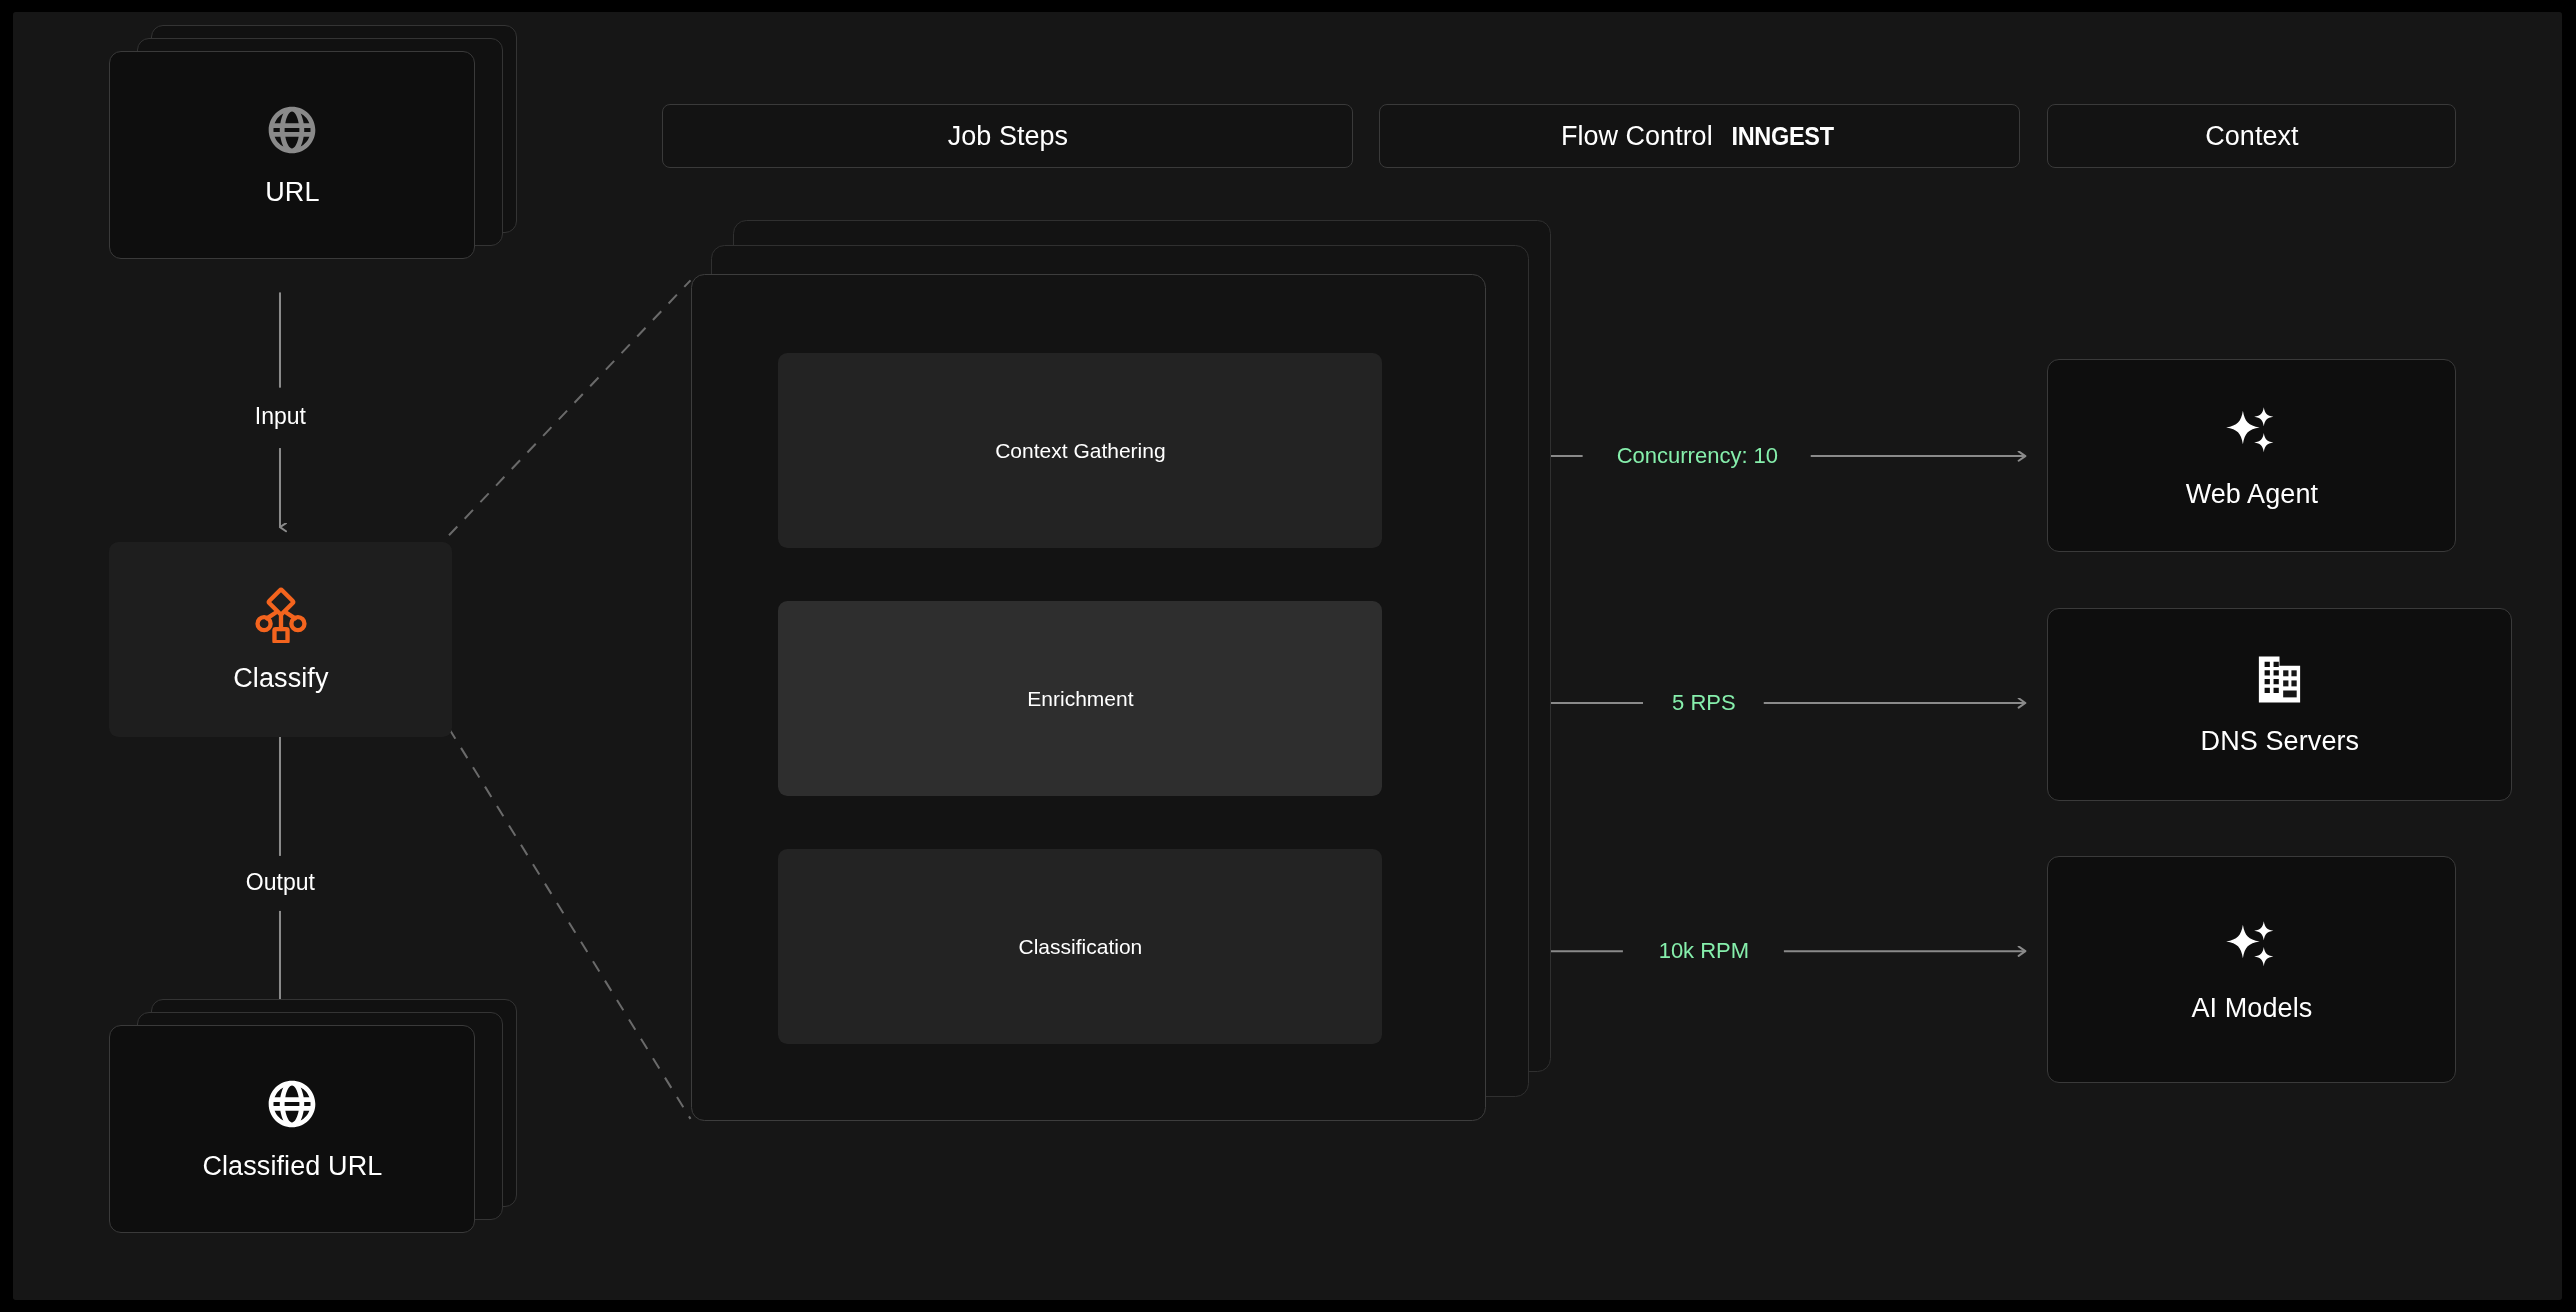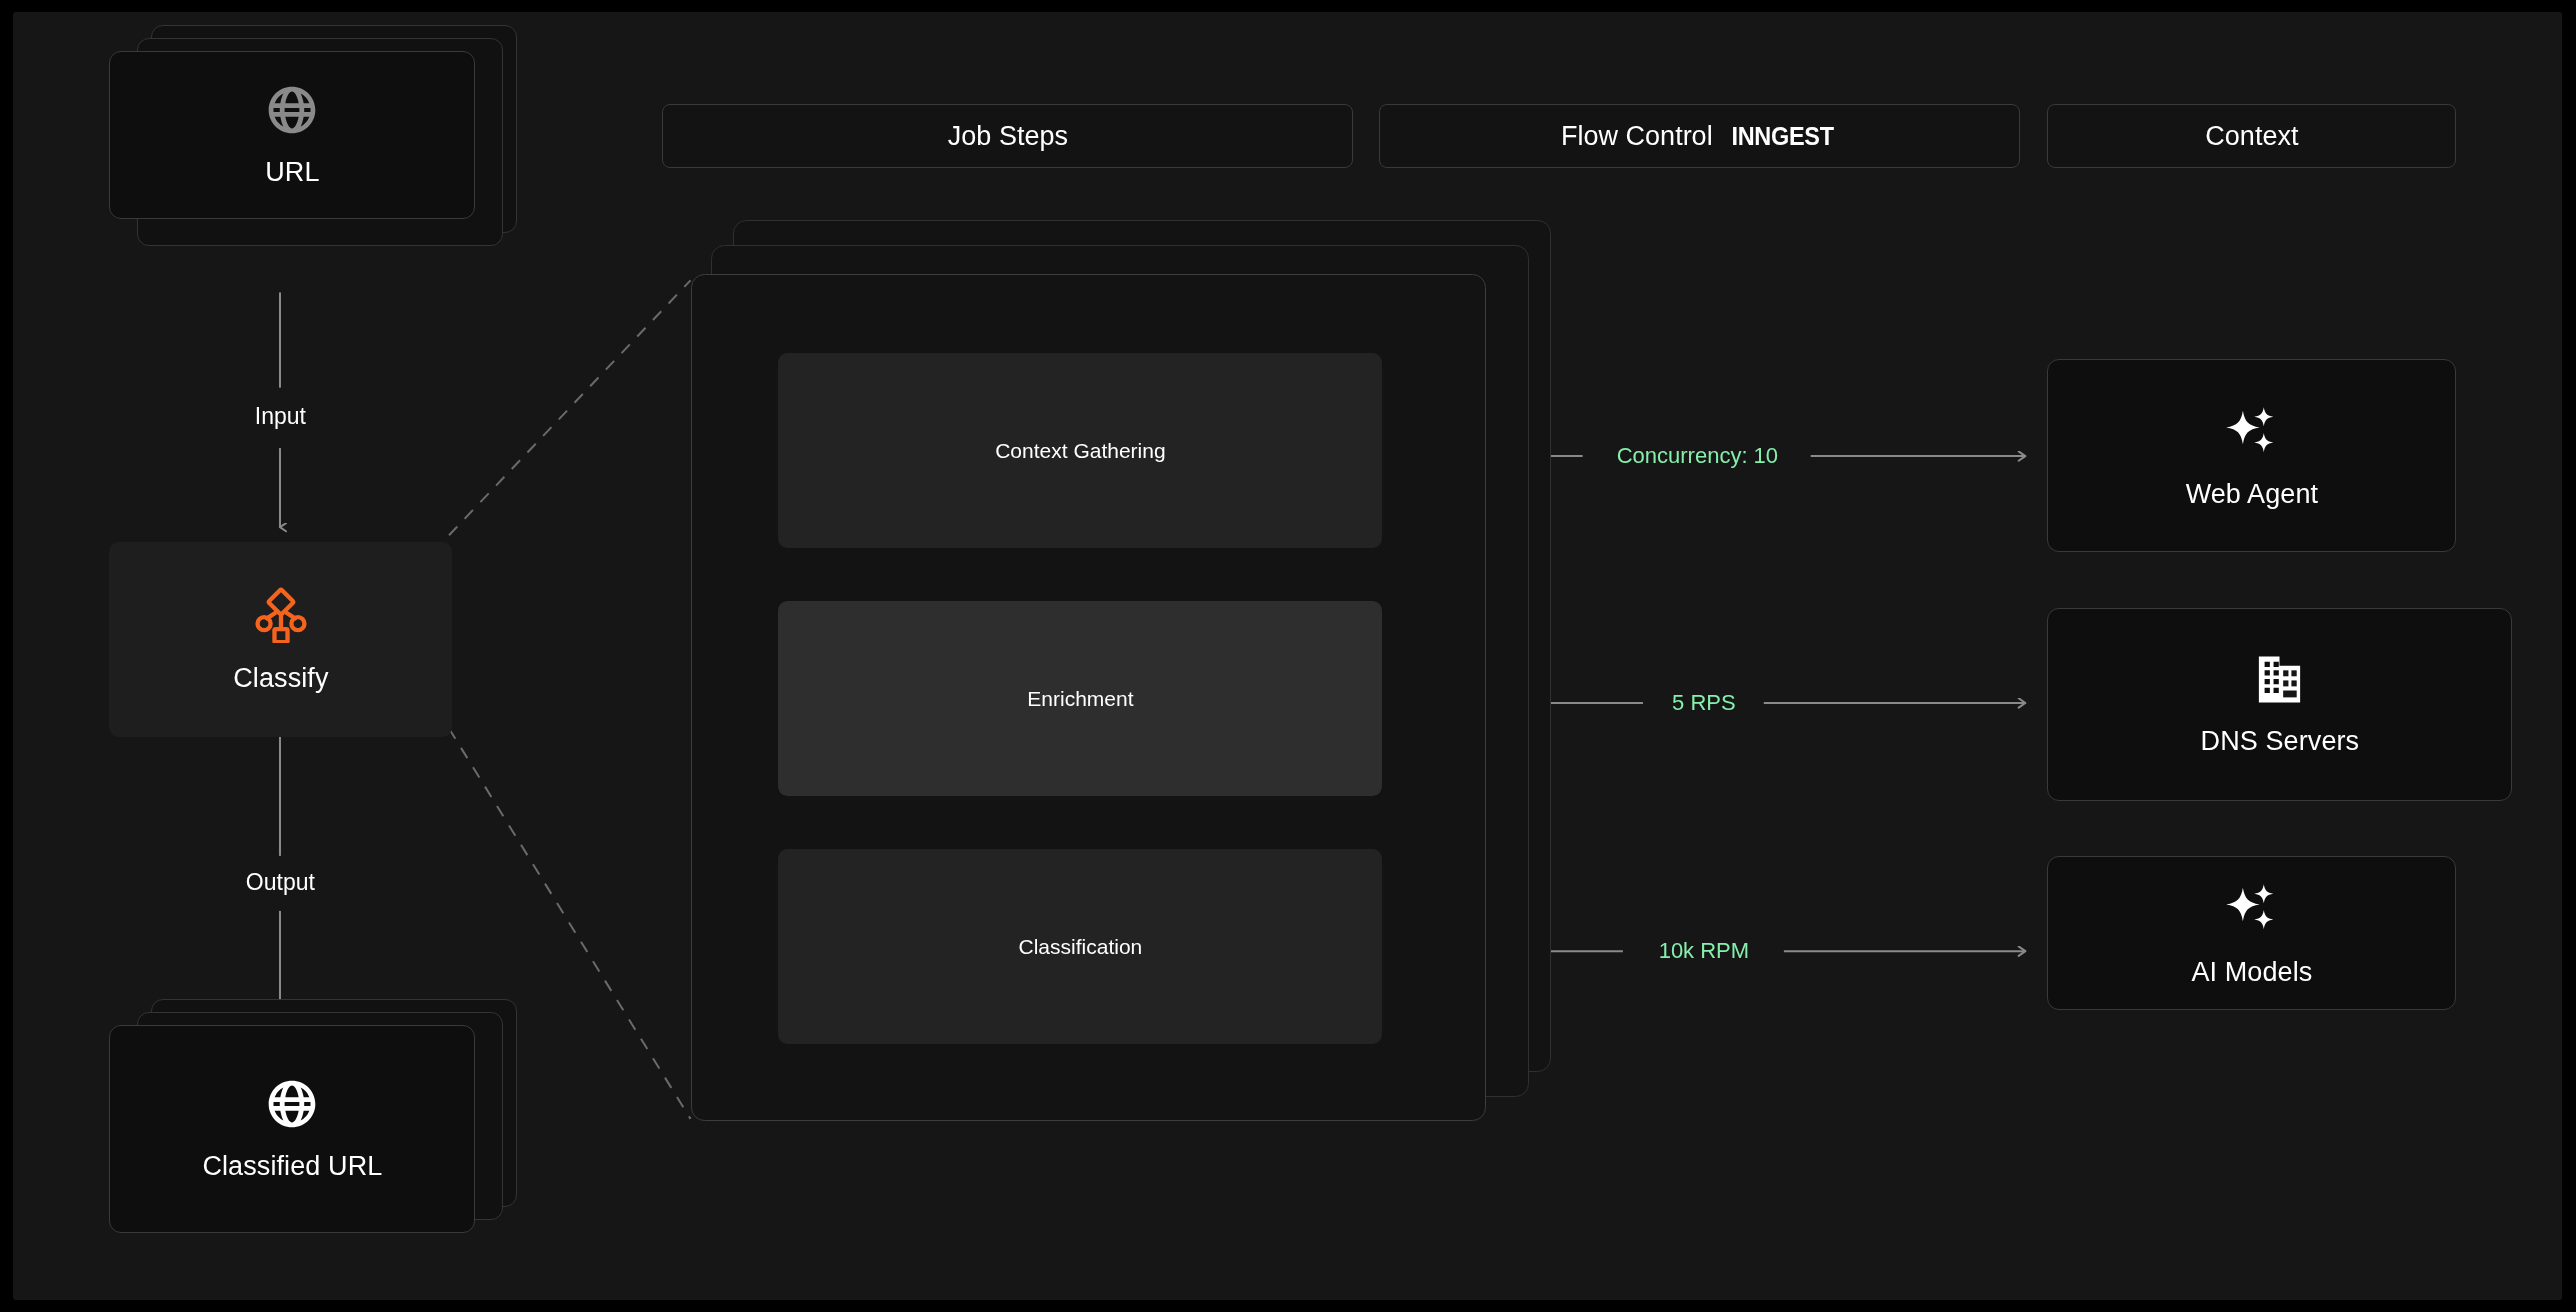--- a/index.html
+++ b/index.html
@@ -200,21 +200,21 @@
       <span class="pill-text">Flow Control</span>
       <span class="pill-brand">INNGEST</span>
     </div>
 
     <div class="pill" style="left:2034px; top:92px; width:409px; height:64px;">
       <span class="pill-text">Context</span>
     </div>
 
     <div class="ghost" style="left:138px; top:13.4px; width:366px; height:208px;"></div>
     <div class="ghost" style="left:124px; top:25.5px; width:366px; height:208px;"></div>
-    <div class="card" style="left:96px; top:39px; width:366px; height:168px;">
+    <div class="card" style="left:96px; top:39px; width:366px; height:208px;">
       <span class="card-icon">
         <svg width="56" height="56" viewBox="0 0 24 24" fill="#8a8a8a">
           <path d="M12 2C6.48 2 2 6.48 2 12s4.48 10 10 10 10-4.48 10-10S17.52 2 12 2z
                    M12 4.1c1.08 0 2.3 1.9 2.86 5.0H9.14C9.7 6.0 10.92 4.1 12 4.1z
                    M7.0 9.1H4.55A8.0 8.0 0 0 1 8.3 4.9C7.74 6.0 7.3 7.45 7.0 9.1z
                    M15.7 4.9a8.0 8.0 0 0 1 3.75 4.2H17c-.3-1.65-.74-3.1-1.3-4.2z
                    M4.1 11.1h2.68a22 22 0 0 0 0 1.8H4.1a8 8 0 0 1 0-1.8z
                    M8.85 11.1h6.3a20 20 0 0 1 0 1.8h-6.3a20 20 0 0 1 0-1.8z
                    M17.22 11.1h2.68a8 8 0 0 1 0 1.8h-2.68a22 22 0 0 0 0-1.8z
                    M4.55 14.9H7c.3 1.65.74 3.1 1.3 4.2a8 8 0 0 1-3.75-4.2z
@@ -310,21 +310,21 @@
           <rect x="13.6" y="8.0" width="2.3" height="2.6" fill="#161616"></rect>
           <rect x="17.2" y="8.0" width="2.3" height="2.6" fill="#161616"></rect>
           <rect x="13.6" y="12.4" width="2.3" height="2.6" fill="#161616"></rect>
           <rect x="17.2" y="12.4" width="2.3" height="2.6" fill="#161616"></rect>
           <rect x="13.6" y="16.8" width="5.9" height="3.0" fill="#161616"></rect>
         </svg>
       </span>
       <span class="card-label">DNS Servers</span>
     </div>
 
-    <div class="card" style="left:2034px; top:844px; width:409px; height:154px;">
+    <div class="card" style="left:2034px; top:844px; width:409px; height:227px;">
       <span class="card-icon">
         <svg width="59" height="59" viewBox="0 0 48 48" fill="#ffffff">
           <path d="M17 8 C18.6 17.2 21.4 20 30.6 21.6 C21.4 23.2 18.6 26 17 35.2
                    C15.4 26 12.6 23.2 3.4 21.6 C12.6 20 15.4 17.2 17 8 Z"></path>
           <path d="M34 5 C34.9 10.3 36.5 11.9 41.8 12.8 C36.5 13.7 34.9 15.3 34 20.6
                    C33.1 15.3 31.5 13.7 26.2 12.8 C31.5 11.9 33.1 10.3 34 5 Z"></path>
           <path d="M34 26 C34.9 31.3 36.5 32.9 41.8 33.8 C36.5 34.7 34.9 36.3 34 41.6
                    C33.1 36.3 31.5 34.7 26.2 33.8 C31.5 32.9 33.1 31.3 34 26 Z"></path>
         </svg>
       </span>

